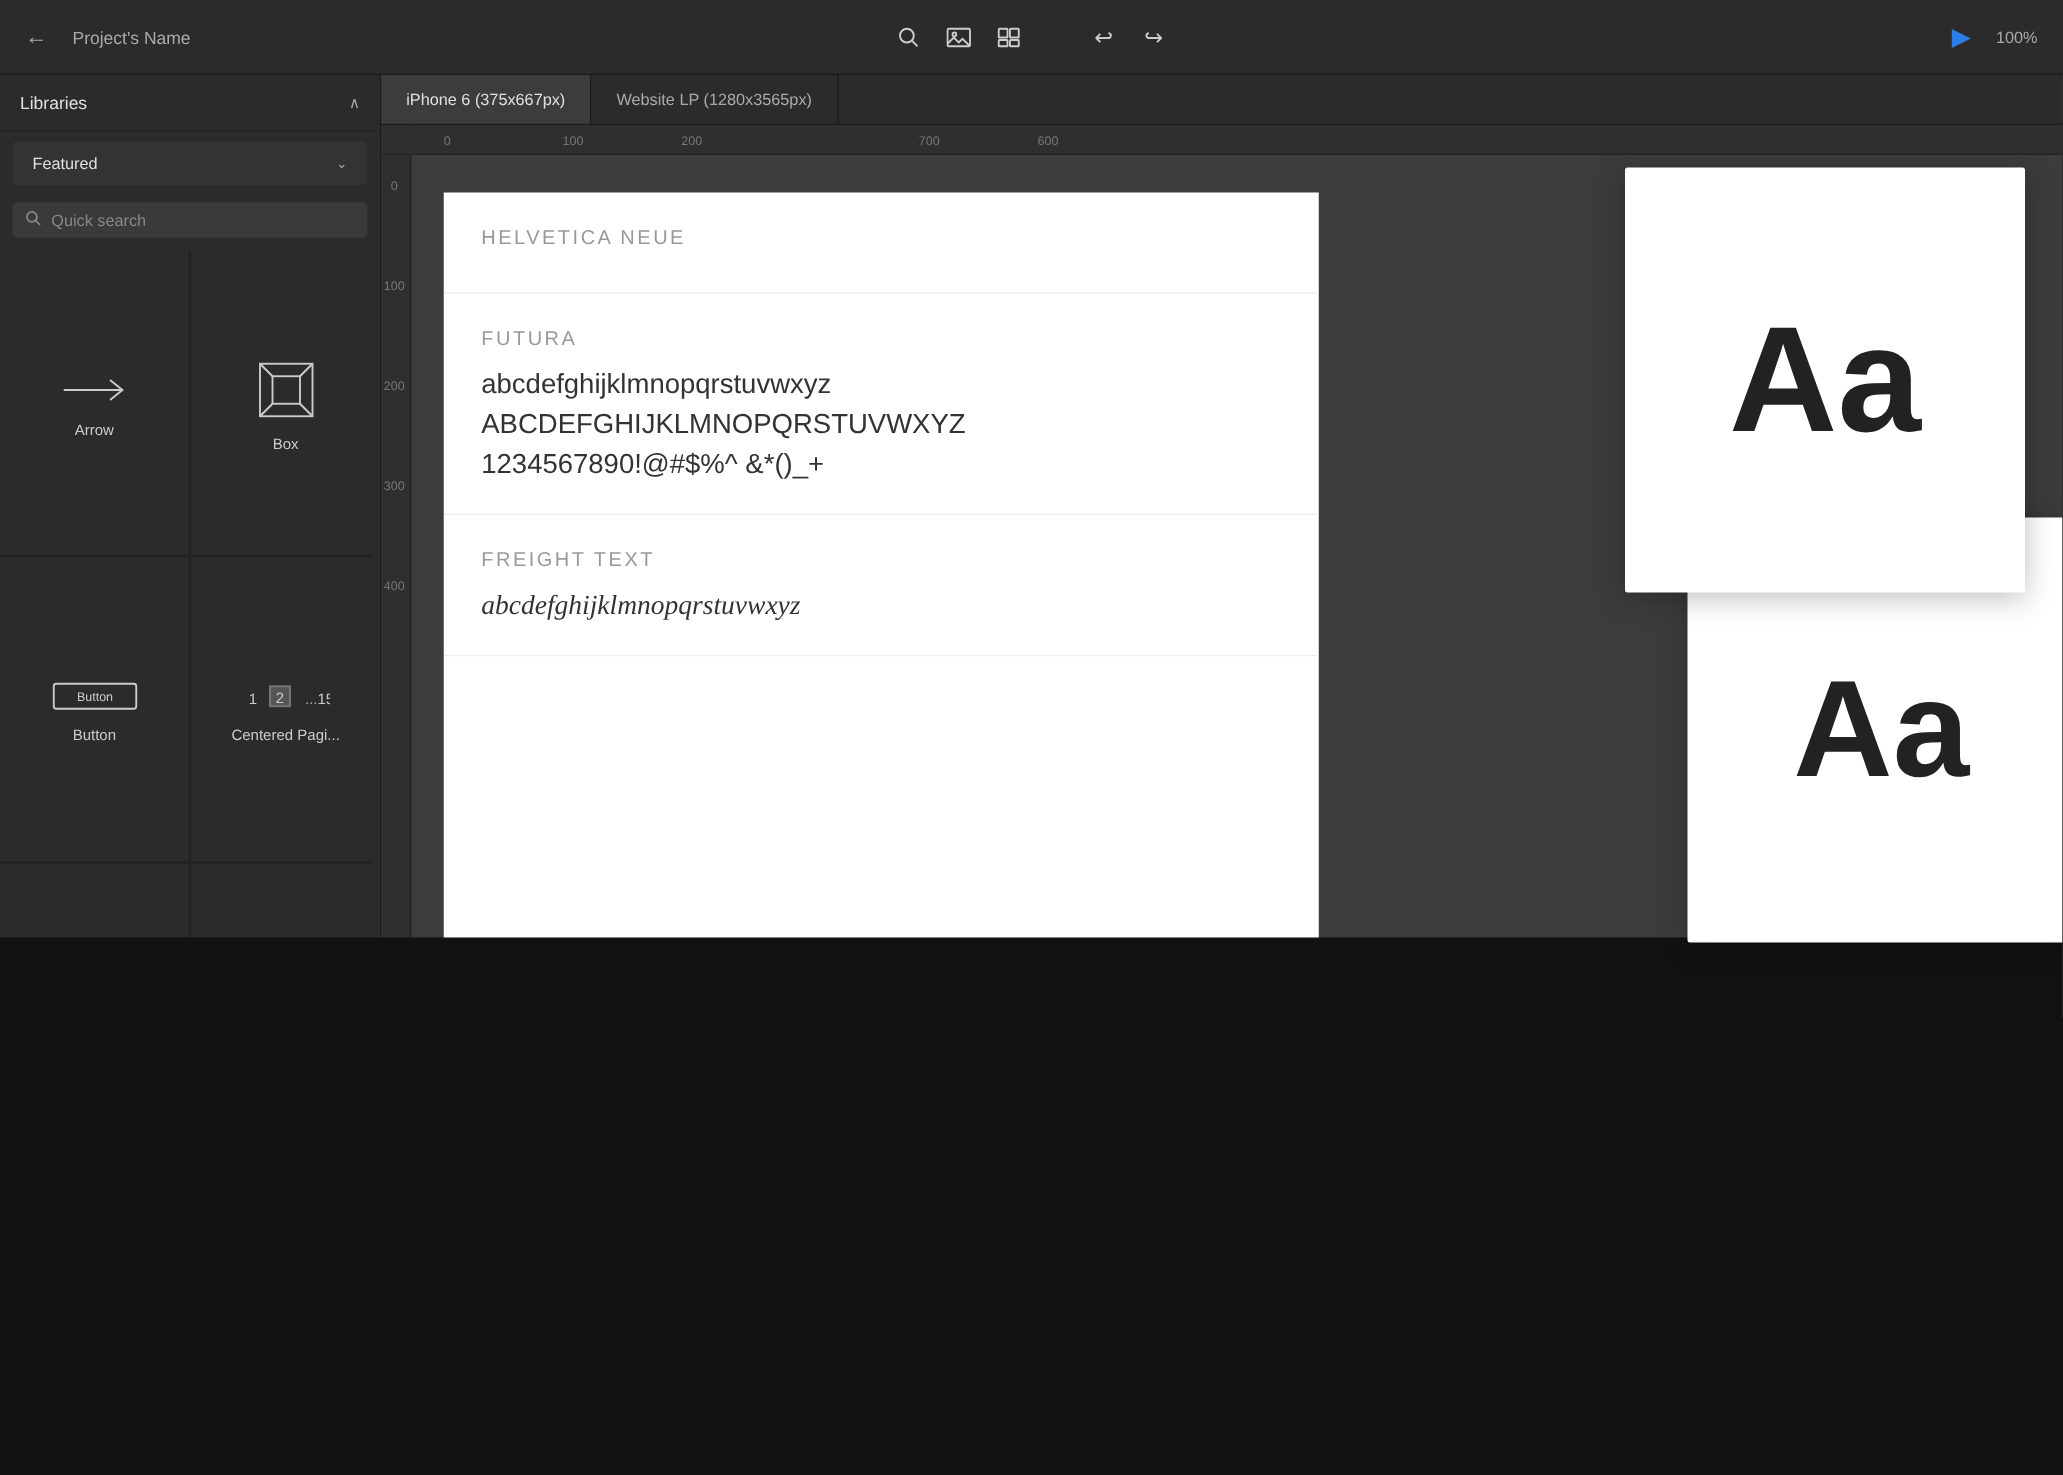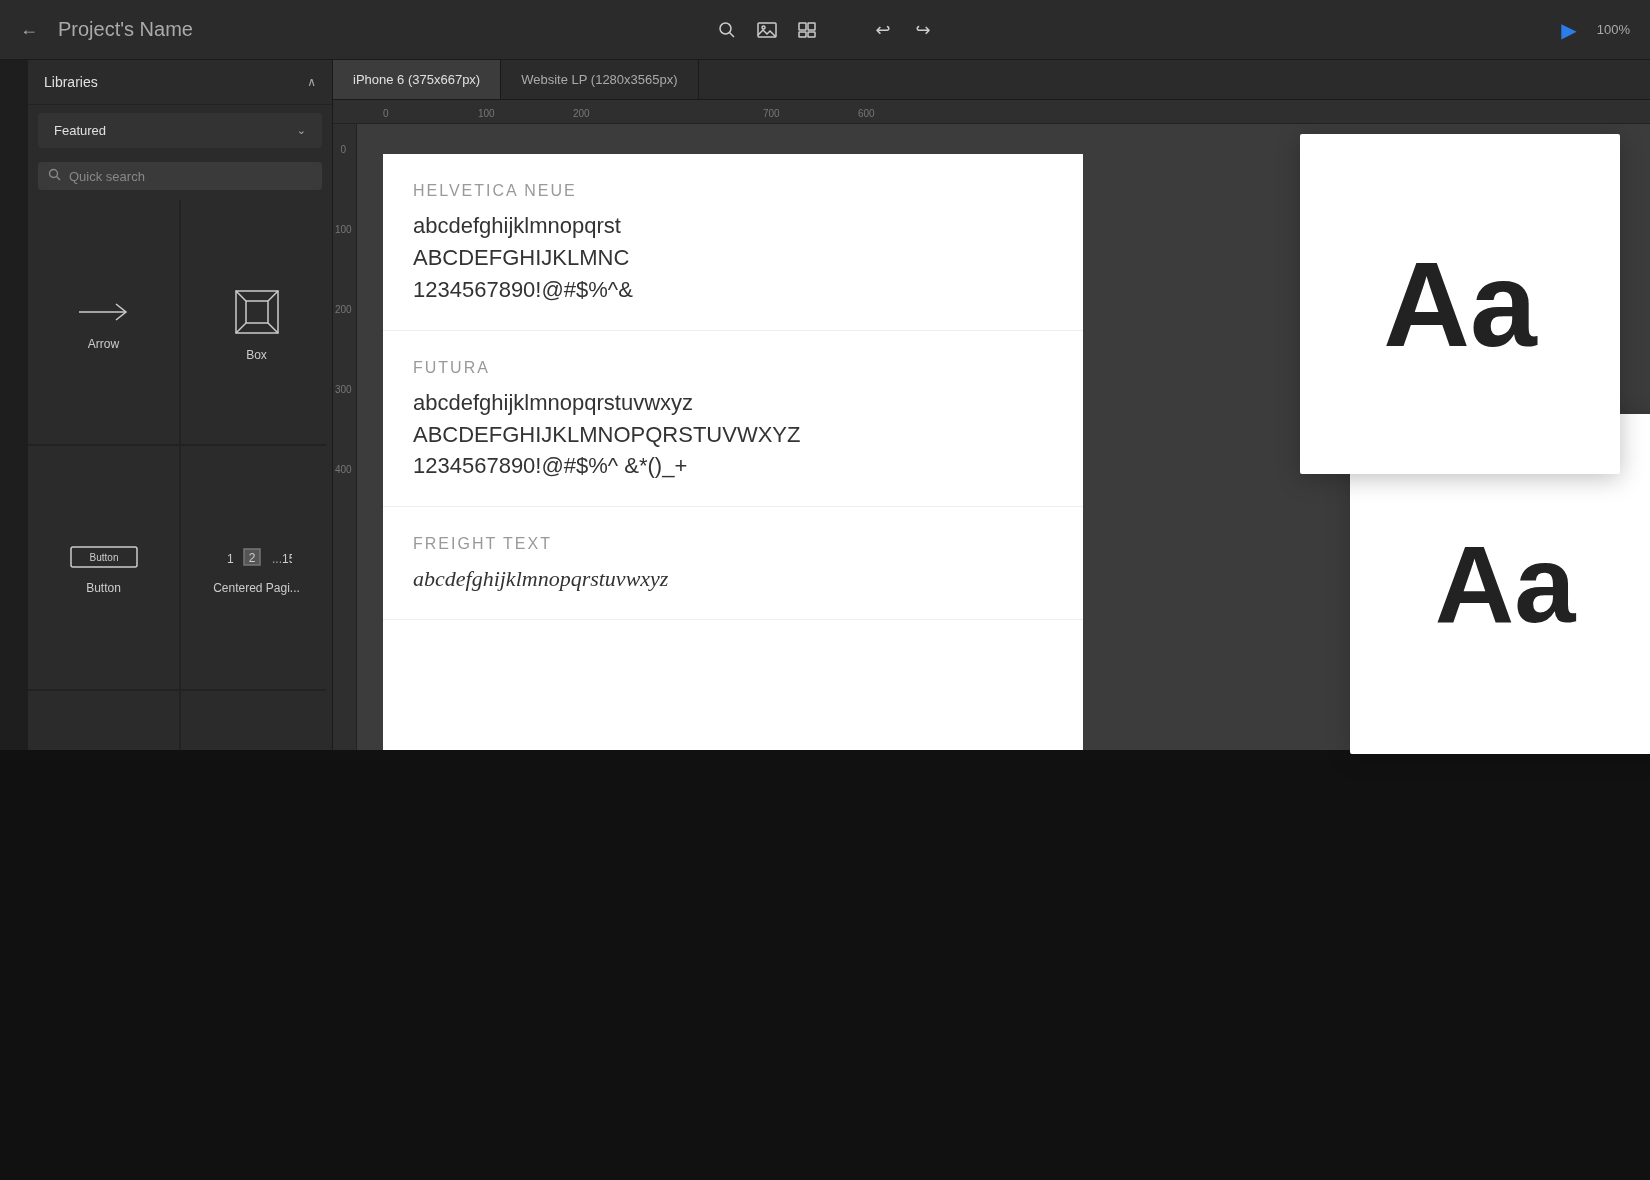--- a/index.html
+++ b/index.html
@@ -24,21 +24,21 @@
       z-index: 10;
     }
     .toolbar-back {
       color: #aaa;
       font-size: 18px;
       cursor: pointer;
       margin-right: 20px;
     }
     .toolbar-title {
       color: #aaa;
-      font-size: 20px;
+      font-size: 14px;
       margin-right: auto;
     }
     .toolbar-icons {
       display: flex;
       align-items: center;
       gap: 16px;
       position: absolute;
       left: 50%;
       transform: translateX(-50%);
     }
@@ -64,21 +64,20 @@
     }
     .zoom-label {
       color: #aaa;
       font-size: 13px;
     }
 
     
     .main-layout {
       display: flex;
       height: calc(1180px - 60px);
-      padding-left: 28px;
     }
 
     
     .sidebar {
       width: 305px;
       background: #2b2b2b;
       border-right: 1px solid #1a1a1a;
       display: flex;
       flex-direction: column;
       flex-shrink: 0;
@@ -573,25 +572,20 @@
           <span class="ruler-left-num">200</span>
           <span class="ruler-left-num">300</span>
           <span class="ruler-left-num">400</span>
         </div>
       </div>
 
       <div class="canvas-panel">
 
         <div class="font-specimen font-specimen-1">
           <div class="font-label">HELVETICA NEUE</div>
-          <div class="font-sample">
-            abcdefghijklmnopqrst<br>
-            ABCDEFGHIJKLMNC<br>
-            1234567890!@#$%^&amp;
-          </div>
         </div>
 
         <div class="font-specimen font-specimen-2">
           <div class="font-label">FUTURA</div>
           <div class="font-sample">
             abcdefghijklmnopqrstuvwxyz<br>
             ABCDEFGHIJKLMNOPQRSTUVWXYZ<br>
             1234567890!@#$%^ &amp;*()_+
           </div>
         </div>

